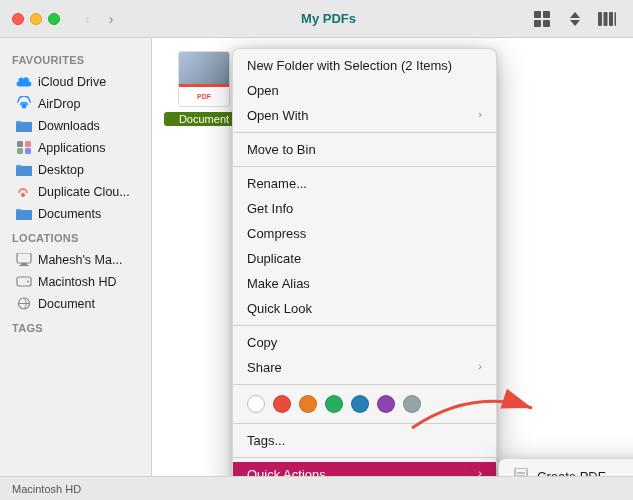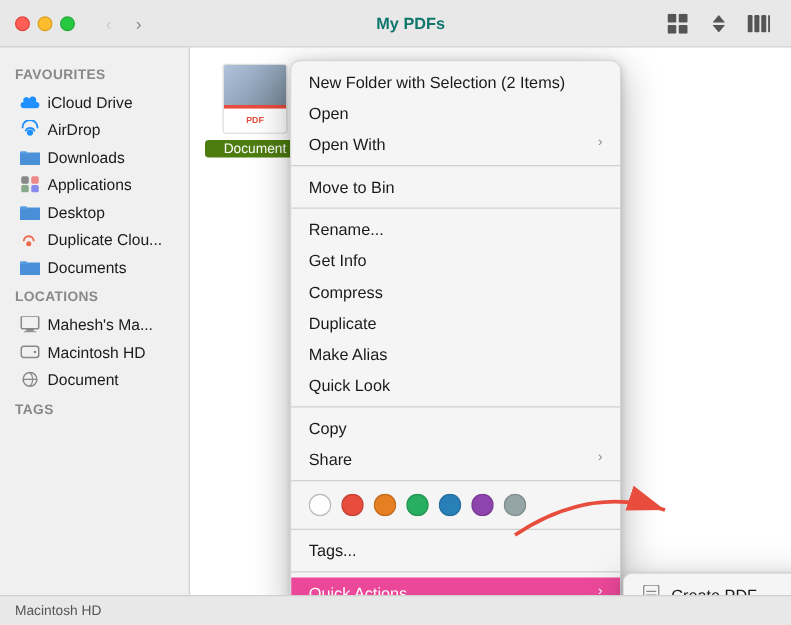--- a/index.html
+++ b/index.html
@@ -175,21 +175,21 @@
     }
 
     .ctx-item {
       display: flex;
       padding: 5px 14px;
       cursor: pointer;
       font-size: 13px;
       color: #1a1a1a;
       position: relative;
     }
-    .ctx-item.highlighted { background: #ec4899; color: white; }
+    .ctx-item.highlighted { background: #be185d; color: white; }
 
     .ctx-separator {
       height: 1px;
       background: #d0d0d0;
       margin: 4px 0;
     }
 
     .ctx-arrow {
       margin-left: auto;
       color: #888;

